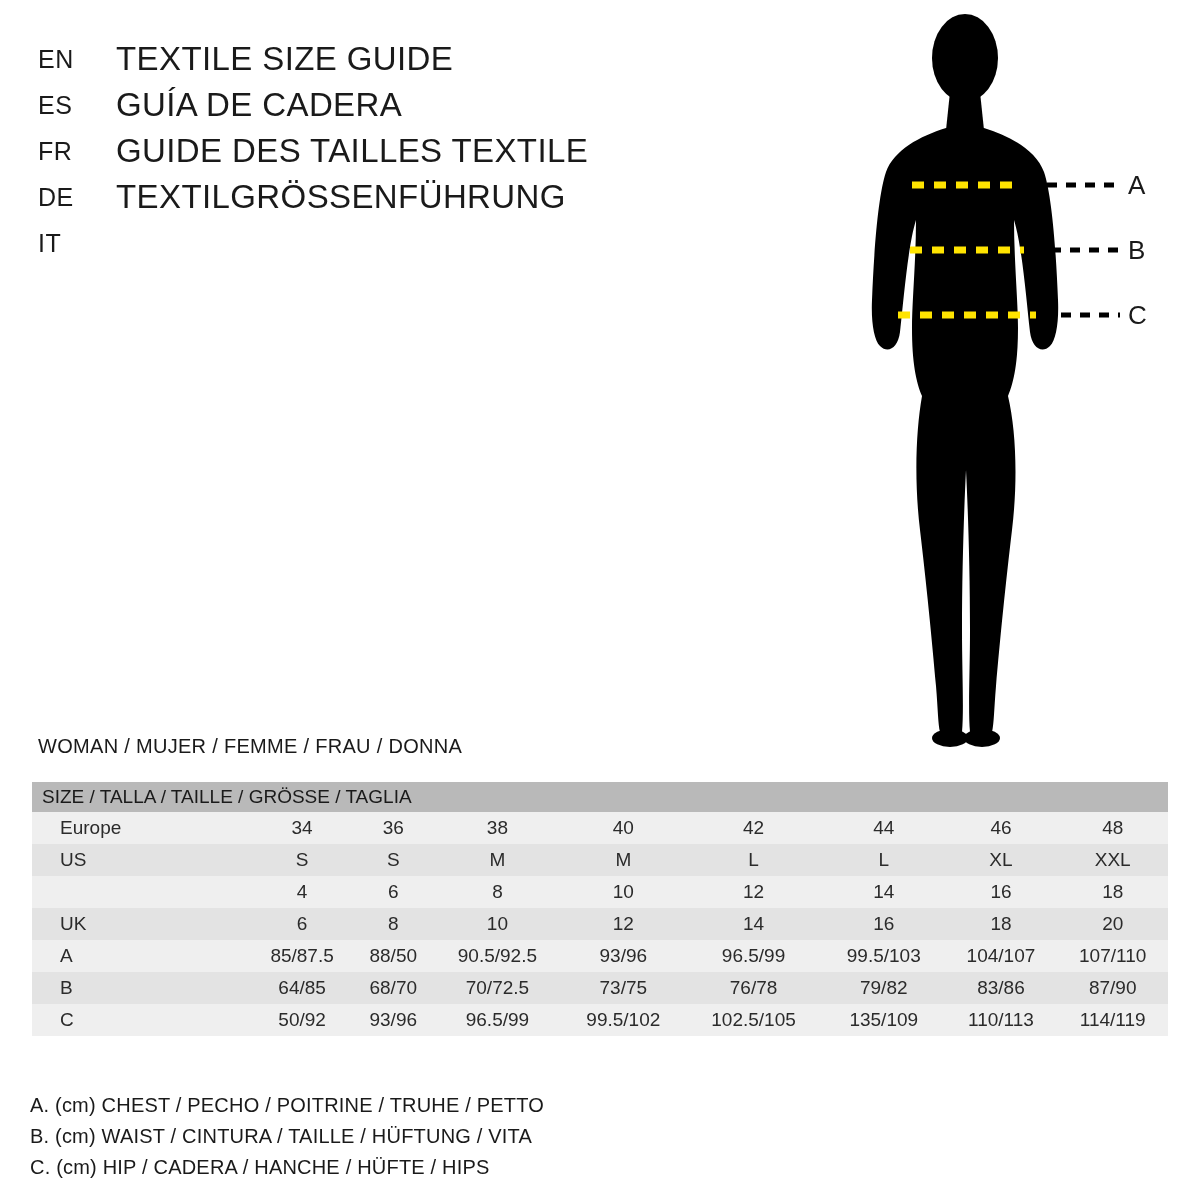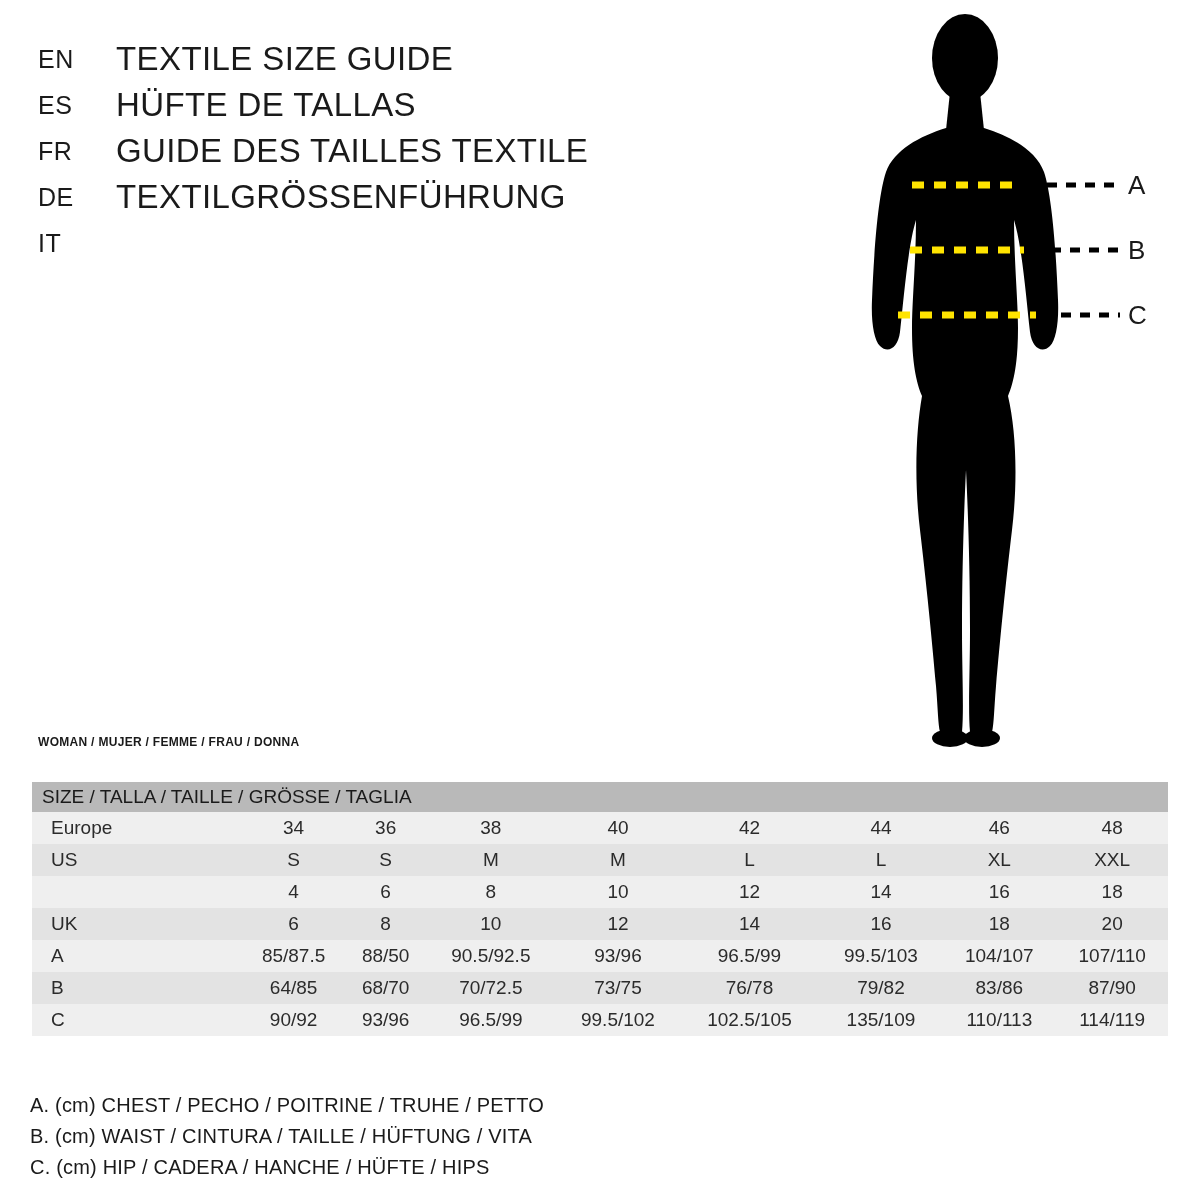--- a/index.html
+++ b/index.html
@@ -61,24 +61,23 @@
     font-size: 26px;
     color: #1a1a1a;
     font-family: "Liberation Sans", sans-serif;
   }
 
   
   .section-title {
     position: absolute;
     left: 38px;
     top: 735px;
-    font-size: 12px;
+    font-size: 20px;
     letter-spacing: 0.3px;
     color: #1a1a1a;
-    font-weight: bold;
   }
   .size-table {
     position: absolute;
     left: 32px;
     top: 782px;
     width: 1136px;
     border-collapse: collapse;
     font-size: 19px;
     color: #2b2b2b;
   }
@@ -98,21 +97,21 @@
     height: 30px;
   }
   .size-table tbody tr:nth-child(odd) {
     background: #efefef;
   }
   .size-table tbody tr:nth-child(even) {
     background: #e3e3e3;
   }
   .size-table td.rowlabel {
     text-align: left;
-    padding-left: 19px;
+    padding-left: 28px;
     width: 190px;
   }
 
   
   .legend {
     position: absolute;
     left: 30px;
     top: 1090px;
     width: 800px;
   }
@@ -126,21 +125,21 @@
 </head>
 <body>
 
 <div class="lang-block">
   <div class="lang-row">
     <span class="lang-code">EN</span>
     <span class="lang-title">TEXTILE SIZE GUIDE</span>
   </div>
   <div class="lang-row">
     <span class="lang-code">ES</span>
-    <span class="lang-title">HÜFTE DE TALLAS</span>
+    <span class="lang-title">GUÍA DE CADERA</span>
   </div>
   <div class="lang-row">
     <span class="lang-code">FR</span>
     <span class="lang-title">GUIDE DES TAILLES TEXTILE</span>
   </div>
   <div class="lang-row">
     <span class="lang-code">DE</span>
     <span class="lang-title">TEXTILGRÖSSENFÜHRUNG</span>
   </div>
   <div class="lang-row">
@@ -275,21 +274,21 @@
       <td>68/70</td>
       <td>70/72.5</td>
       <td>73/75</td>
       <td>76/78</td>
       <td>79/82</td>
       <td>83/86</td>
       <td>87/90</td>
     </tr>
     <tr>
       <td class="rowlabel">C</td>
-      <td>90/92</td>
+      <td>50/92</td>
       <td>93/96</td>
       <td>96.5/99</td>
       <td>99.5/102</td>
       <td>102.5/105</td>
       <td>135/109</td>
       <td>110/113</td>
       <td>114/119</td>
     </tr>
   </tbody>
 </table>

